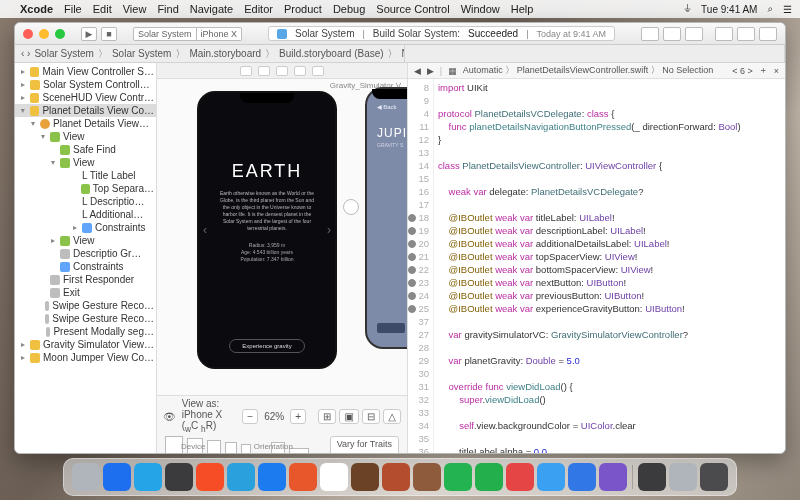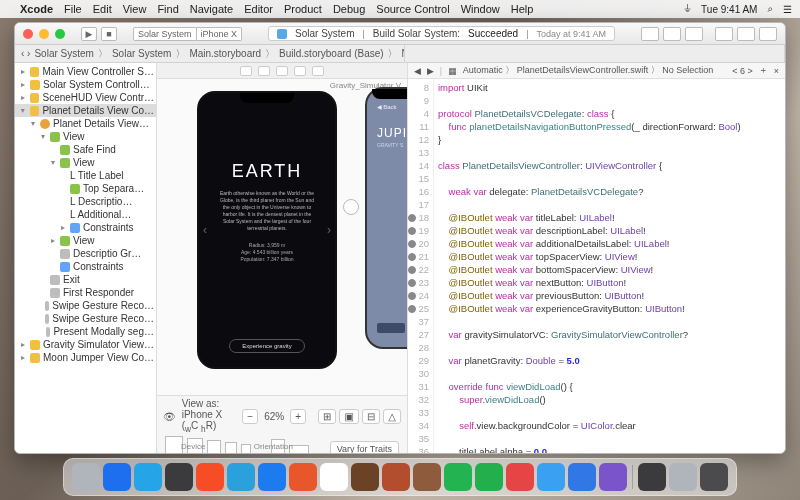--- a/index.html
+++ b/index.html
@@ -38,21 +38,21 @@
     .nav-inner{flex:1;overflow:hidden;padding:2px 0;}
     .nrow{display:flex;align-items:center;gap:3px;padding:1px 2px 1px 4px;white-space:nowrap;cursor:default;}
     .nrow.sel{background:#dcdcdc;}
     .nrow .disc{width:8px;text-align:center;color:#888;font-size:8px;}
     .nrow .ico{width:10px;height:10px;border-radius:2px;}
     .ico.sb{background:#f0c040;}
     .ico.vc{background:#e8a23c;border-radius:50%;}
     .ico.view{background:#8bc34a;}
     .ico.cons{background:#60a5fa;}
     .ico.misc{background:#bdbdbd;}
-    .indent1{padding-left:14px;} .indent2{padding-left:24px;} .indent3{padding-left:34px;} .indent4{padding-left:44px;}
+    .indent1{padding-left:14px;} .indent2{padding-left:24px;} .indent3{padding-left:34px;} .indent4{padding-left:44px;margin-left:12px;}
 
     
     .canvas{flex:1;display:flex;flex-direction:column;background:#f7f7f7;min-width:0;}
     .canvas-tool{height:16px;background:#f0f0f0;border-bottom:1px solid #ddd;display:flex;justify-content:center;gap:6px;align-items:center;}
     .canvas-tool span{width:12px;height:10px;border:1px solid #ccc;border-radius:2px;background:#fff;}
     .ib{flex:1;position:relative;overflow:hidden;background:#fafafa;}
     .phone{position:absolute;border:2px solid #111;border-radius:18px;background:#0a0a0f;color:#fff;}
     .phone.p1{left:40px;top:12px;width:140px;height:278px;}
     .phone.p2{left:208px;top:8px;width:68px;height:262px;background:#7d8aa8;border-color:#333;}
     .notch{position:absolute;top:0;left:50%;transform:translateX(-50%);width:54px;height:10px;background:#000;border-radius:0 0 8px 8px;}
@@ -65,35 +65,35 @@
     .chev.l{left:4px;} .chev.r{right:4px;}
     .p2 .inner{position:absolute;inset:4px;display:flex;flex-direction:column;color:#fff;padding:10px 6px;}
     .p2 .back{font-size:6px;color:#e8ecf4;}
     .p2 h1{font-weight:300;font-size:12px;letter-spacing:1px;margin-top:16px;}
     .p2 .sub{font-size:5px;color:#d0d6e6;margin-top:2px;}
     .p2 .chip2{margin-top:auto;width:28px;height:10px;background:#3d4a68;border-radius:2px;}
     .seg-circle{position:absolute;left:186px;top:120px;width:16px;height:16px;border:1px solid #bbb;border-radius:50%;background:#fff;}
     .canvas-footer{height:58px;border-top:1px solid #ddd;background:#f6f6f6;display:flex;flex-direction:column;}
     .cf-top{display:flex;align-items:center;gap:6px;padding:2px 6px;font-size:10px;color:#555;}
     .cf-top .pill{border:1px solid #ccc;border-radius:3px;padding:1px 4px;background:#fff;}
-    .cf-devices{flex:1;display:flex;align-items:center;justify-content:space-between;padding:0 8px;}
+    .cf-devices{flex:1;display:flex;justify-content:space-between;padding:0 8px;}
     .dev-group{display:flex;gap:4px;align-items:flex-end;}
     .dev{border:1px solid #bbb;background:#fff;}
     .vft{font-size:9px;border:1px solid #ccc;border-radius:3px;padding:2px 6px;background:#fff;color:#555;}
     .dev-labels{position:absolute;bottom:2px;left:0;right:90px;display:flex;justify-content:space-around;font-size:8px;color:#888;}
 
     
     .editor{width:378px;display:flex;flex-direction:column;border-left:1px solid #ddd;background:#fff;}
     .ed-bar{height:16px;display:flex;align-items:center;gap:6px;padding:0 6px;background:#f6f6f6;border-bottom:1px solid #e0e0e0;font-size:9px;color:#555;}
     .ed-bar .sep{color:#bbb;}
     .ed-bar .grow{flex:1;}
     .code{flex:1;overflow:hidden;display:flex;font-family:Menlo,Monaco,monospace;font-size:9.5px;line-height:13px;}
     .gutter{width:26px;text-align:right;color:#b0b0b0;padding:2px 4px 2px 0;background:#fff;border-right:1px solid #f0f0f0;}
     .src{flex:1;padding:2px 4px;white-space:pre;color:#333;}
-    .kw{color:#ba2da2;} .type{color:#3f6e75;} .type2{color:#6f41a7;} .attr{color:#815f03;} .num{color:#272ad8;font-weight:bold;} .fn{color:#3e8087;}
+    .kw{color:#ba2da2;} .type{color:#3f6e75;} .type2{color:#6f41a7;} .attr{color:#815f03;} .num{color:#272ad8;} .fn{color:#3e8087;}
     .ib-dot{display:inline-block;width:8px;height:8px;border:1px solid #888;border-radius:50%;margin-right:2px;background:#fff;position:relative;top:1px;}
     .ib-dot.f{background:#888;}
 
     
     .dock-wrap{position:absolute;bottom:4px;left:50%;transform:translateX(-50%);}
     .dock{display:flex;gap:3px;padding:4px 8px;background:rgba(240,240,240,.55);border-radius:10px;border:1px solid rgba(255,255,255,.4);backdrop-filter:blur(6px);}
     .dock .app{width:28px;height:28px;border-radius:6px;}
     .dock .sep{width:1px;background:rgba(0,0,0,.2);margin:2px 2px;}
   </style>
 </head>
@@ -230,26 +230,26 @@
             <span>Descriptio Gr…</span>
           </div>
           <div class="nrow  indent3">
             <span class="disc"></span>
             <span class="ico cons"></span>
             <span>Constraints</span>
           </div>
           <div class="nrow  indent2">
             <span class="disc"></span>
             <span class="ico misc"></span>
+            <span>First Responder</span>
+          </div>
+          <div class="nrow  indent2">
+            <span class="disc"></span>
+            <span class="ico misc"></span>
             <span>Exit</span>
-          </div>
-          <div class="nrow  indent2">
-            <span class="disc"></span>
-            <span class="ico misc"></span>
-            <span>First Responder</span>
           </div>
           <div class="nrow  indent2">
             <span class="disc"></span>
             <span class="ico misc"></span>
             <span>Swipe Gesture Reco…</span>
           </div>
           <div class="nrow  indent2">
             <span class="disc"></span>
             <span class="ico misc"></span>
             <span>Swipe Gesture Reco…</span>

